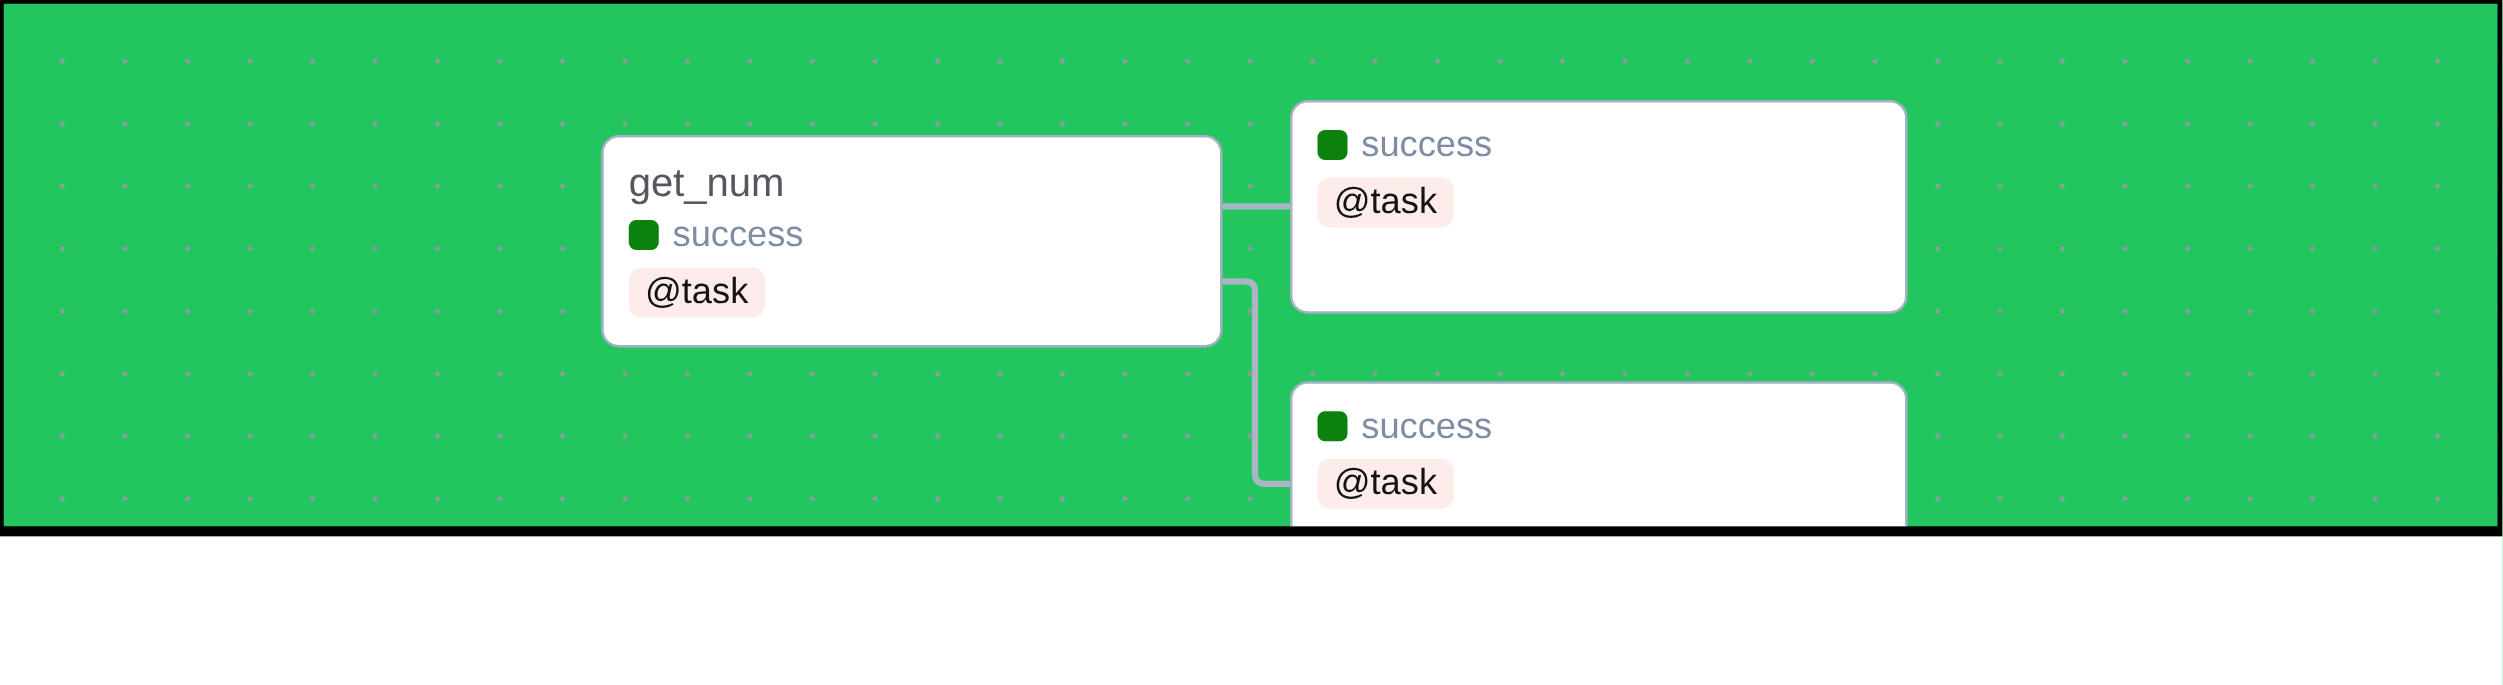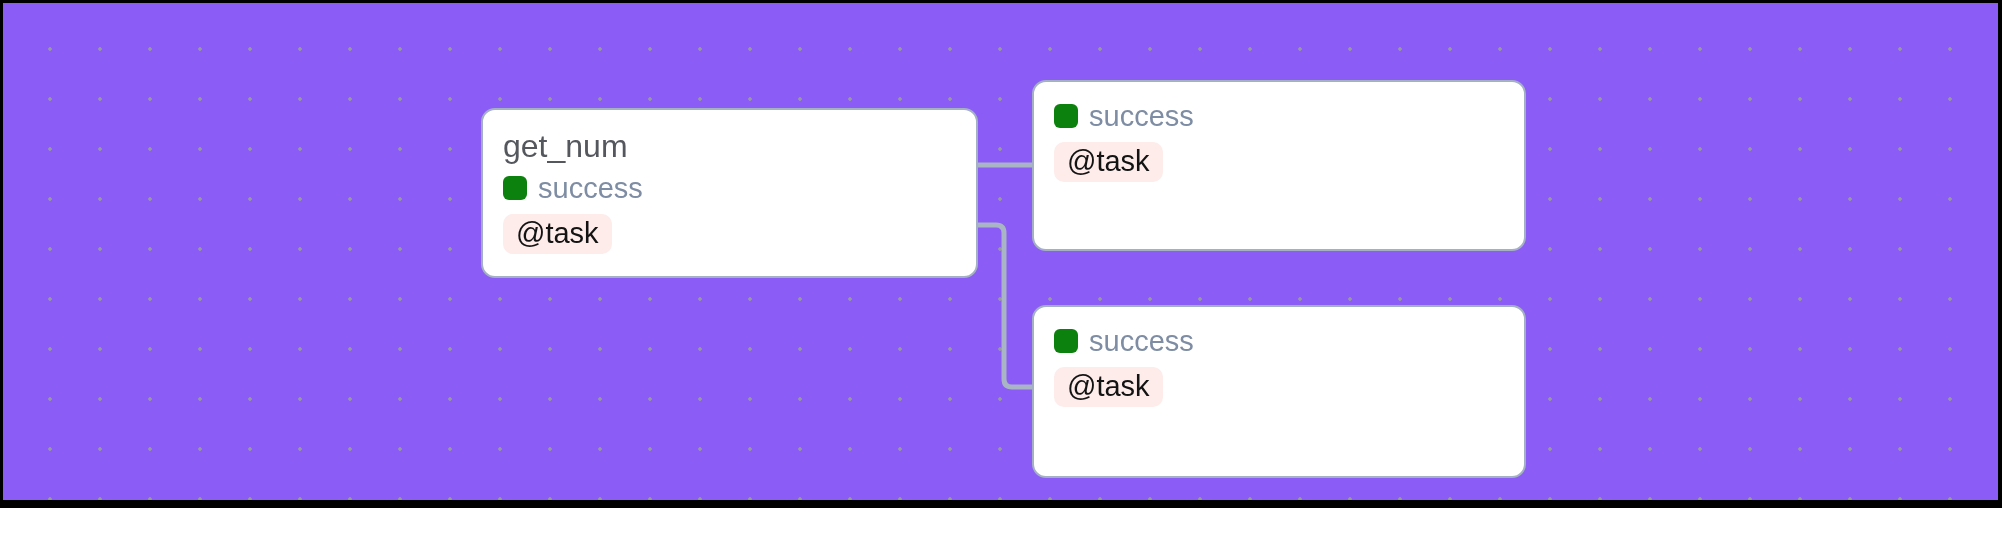--- a/index.html
+++ b/index.html
@@ -6,26 +6,26 @@
     margin: 0;
     padding: 0;
     width: 2002px;
     height: 548px;
     background: #ffffff;
     font-family: "Liberation Sans", sans-serif;
   }
   .frame {
     position: relative;
     width: 2002px;
-    height: 508px;
+    height: 429px;
     box-sizing: border-box;
     border-style: solid;
     border-color: #000000;
     border-width: 3px 4px 8px 3px;
-    background: #8b5cf6;
+    background: #22c55e;
     overflow: hidden;
   }
   
   .dot-grid {
     position: absolute;
     inset: 0;
     background-image: radial-gradient(circle, #98989f 1.4px, rgba(152,152,159,0.55) 1.8px, transparent 2.1px);
     background-size: 50px 50px;
     background-position: 22px 21px;
     z-index: 0;

